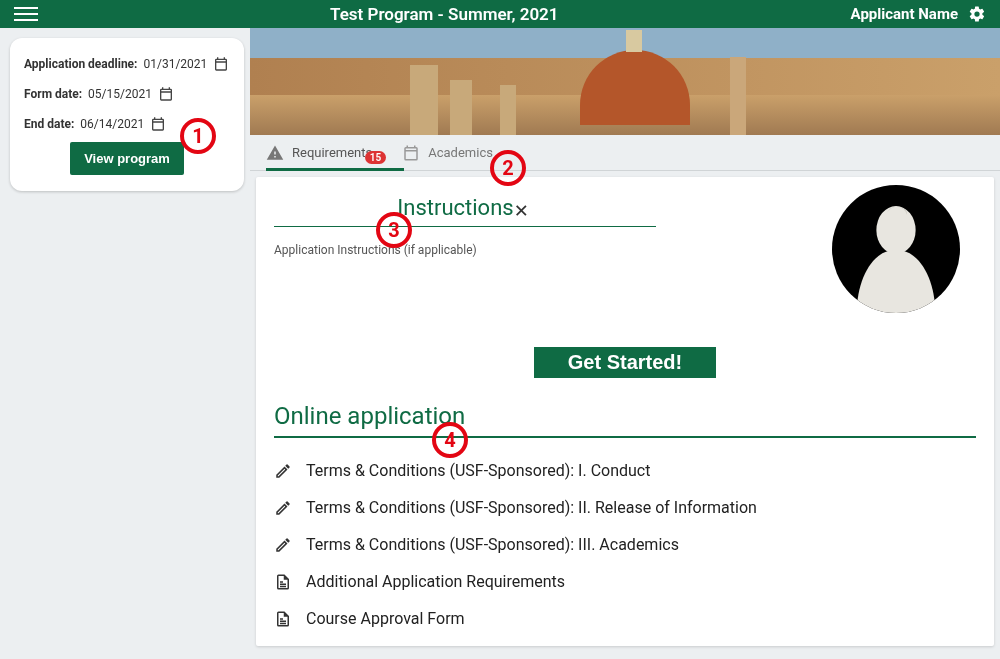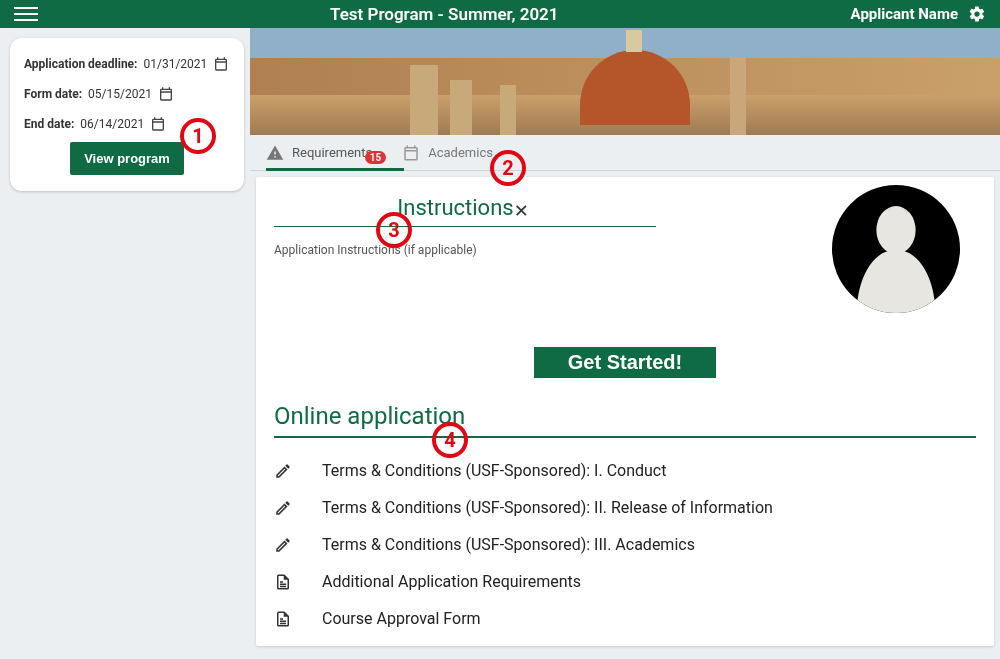--- a/index.html
+++ b/index.html
@@ -110,21 +110,21 @@
     display:block; margin: 90px auto 24px auto;
     background:#0f6b44; color:#fff; border:none;
     font-size:20px; font-weight:600;
     padding:4px 34px; cursor:pointer;
   }
   .section-title {
     color:#0f6b44; font-size:24px; border-bottom:2px solid #0f6b44;
     padding-bottom:6px; margin-bottom:14px;
   }
   .req-list { list-style:none; }
-  .req-list li { display:flex; align-items:center; gap:30px; padding:9px 0; font-size:16px; color:#222; cursor:pointer; }
+  .req-list li { display:flex; align-items:center; gap:14px; padding:9px 0; font-size:16px; color:#222; cursor:pointer; }
   .req-ico { width:18px; height:18px; flex-shrink:0; color:#333; }
 
   
   .annot {
     position:absolute; width:36px; height:36px; border:4px solid #e30613;
     border-radius:50%; color:#e30613; font-weight:700; font-size:20px;
     display:flex; align-items:center; justify-content:center;
     z-index:50; pointer-events:none; background:transparent;
   }
 </style>

